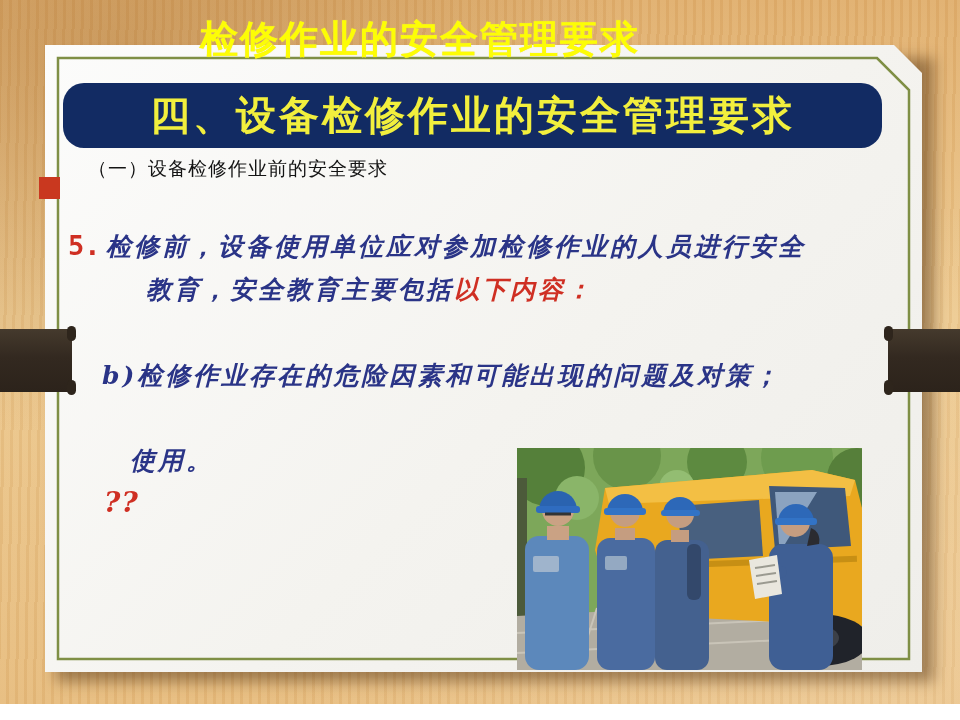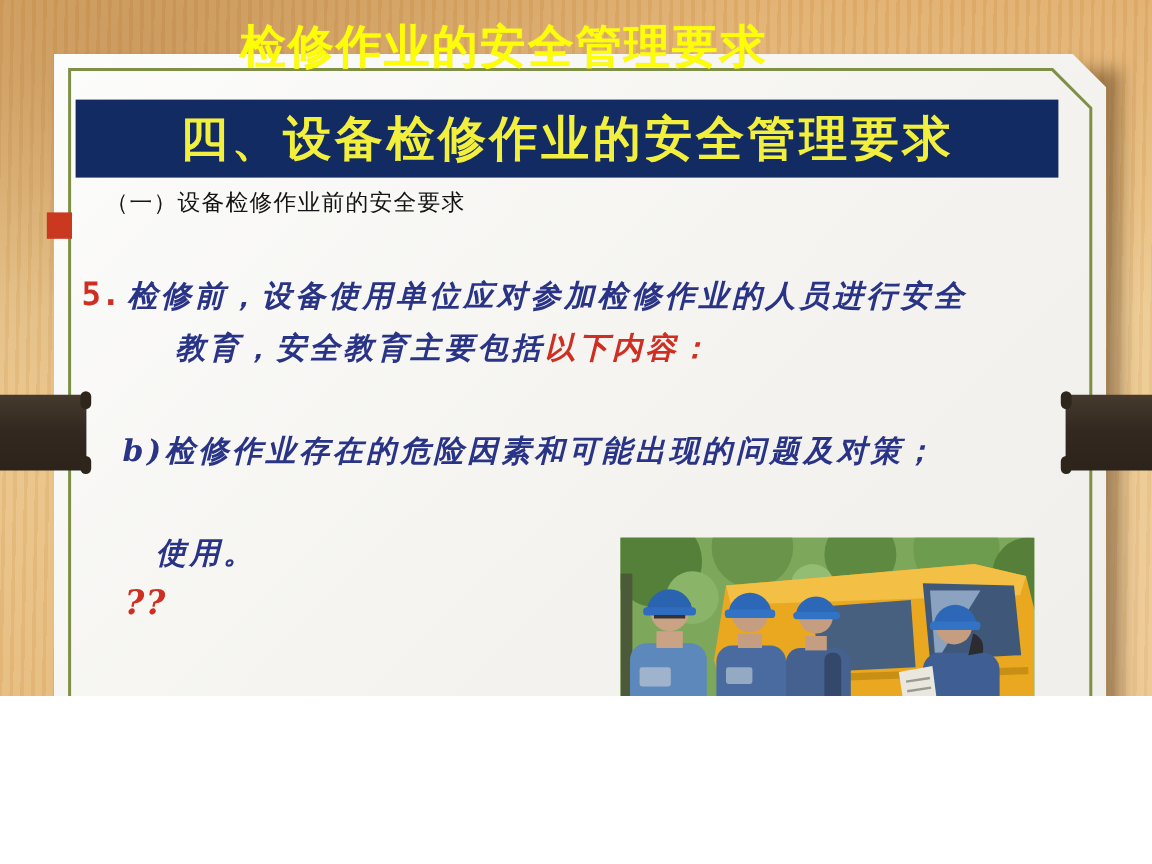--- a/index.html
+++ b/index.html
@@ -1,20 +1,20 @@
 <!DOCTYPE html>
 <html><head>
 <meta charset="utf-8">
 <style>
   * { margin: 0; padding: 0; box-sizing: border-box; }
   html, body { width: 960px; height: 720px; }
   body { font-family: "Liberation Sans", sans-serif; overflow: hidden; }
 
   .stage {
-    position: relative; width: 960px; height: 580px; overflow: hidden;
+    position: relative; width: 960px; height: 704px; overflow: hidden;
     background:
       radial-gradient(ellipse at 12% 8%, rgba(140,85,30,0.28), transparent 42%),
       radial-gradient(ellipse at 90% 95%, rgba(255,240,215,0.25), transparent 50%),
       repeating-linear-gradient(91deg, rgba(185,125,55,0.10) 0 3px, rgba(255,238,205,0.08) 3px 9px),
       linear-gradient(180deg, #e0ae6d 0%, #ecc88e 45%, #e6bb7d 100%);
     text-decoration: underline;
   }
 
   
   .slide-shadow {
@@ -50,21 +50,21 @@
     text-align: center; font-family: "Liberation Serif", "DejaVu Serif", serif;
     font-weight: bold; font-size: 38px; letter-spacing: 2px;
     color: #fdfd05; text-shadow: 0 0 1px #e8e05a;
     white-space: nowrap;
   }
 
   
   .banner {
     position: absolute; left: 63px; top: 83px; width: 819px; height: 65px; z-index: 5;
     background: #122b63;
-    display: flex; align-items: center; justify-content: center;
+    display: flex; align-items: center; justify-content: center; border-radius: 21px;
   }
   .banner-text {
     font-family: "Liberation Sans", "DejaVu Sans", sans-serif;
     font-weight: bold; font-size: 40px; letter-spacing: 3px;
     color: #f2ef3d; white-space: nowrap;
   }
 
   
   .red-bullet {
     position: absolute; left: 39px; top: 177px; width: 21px; height: 22px;

